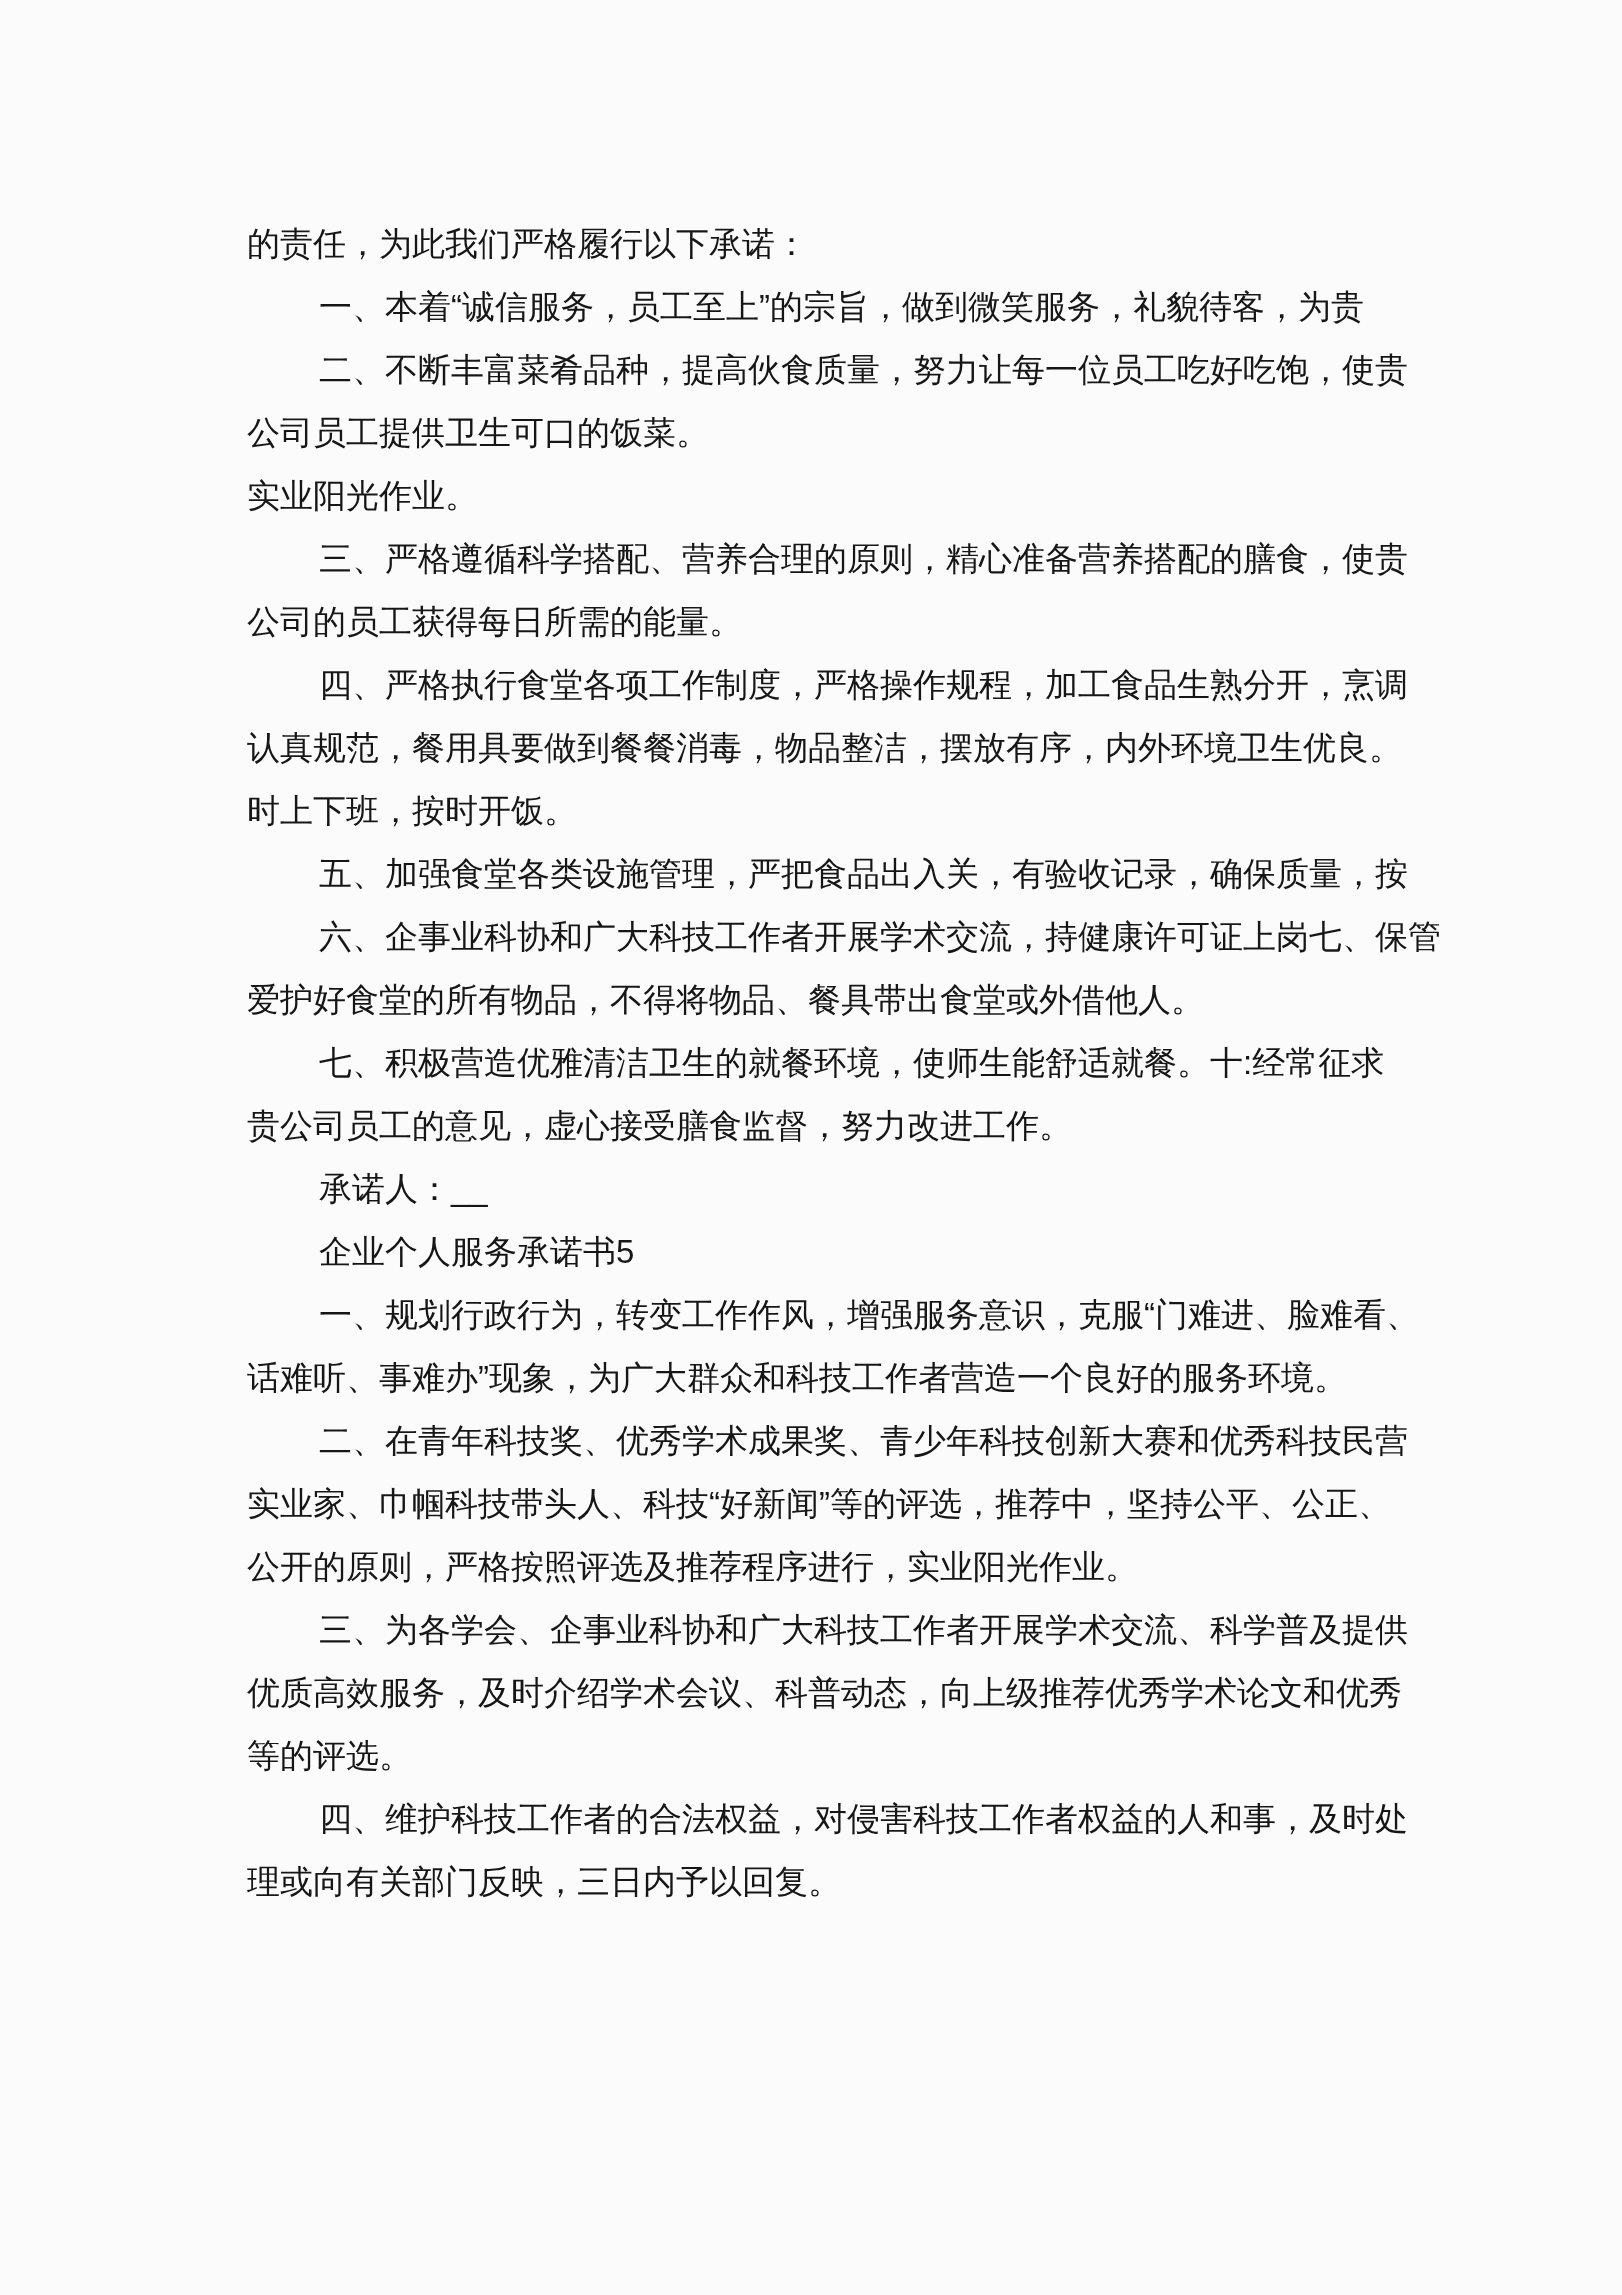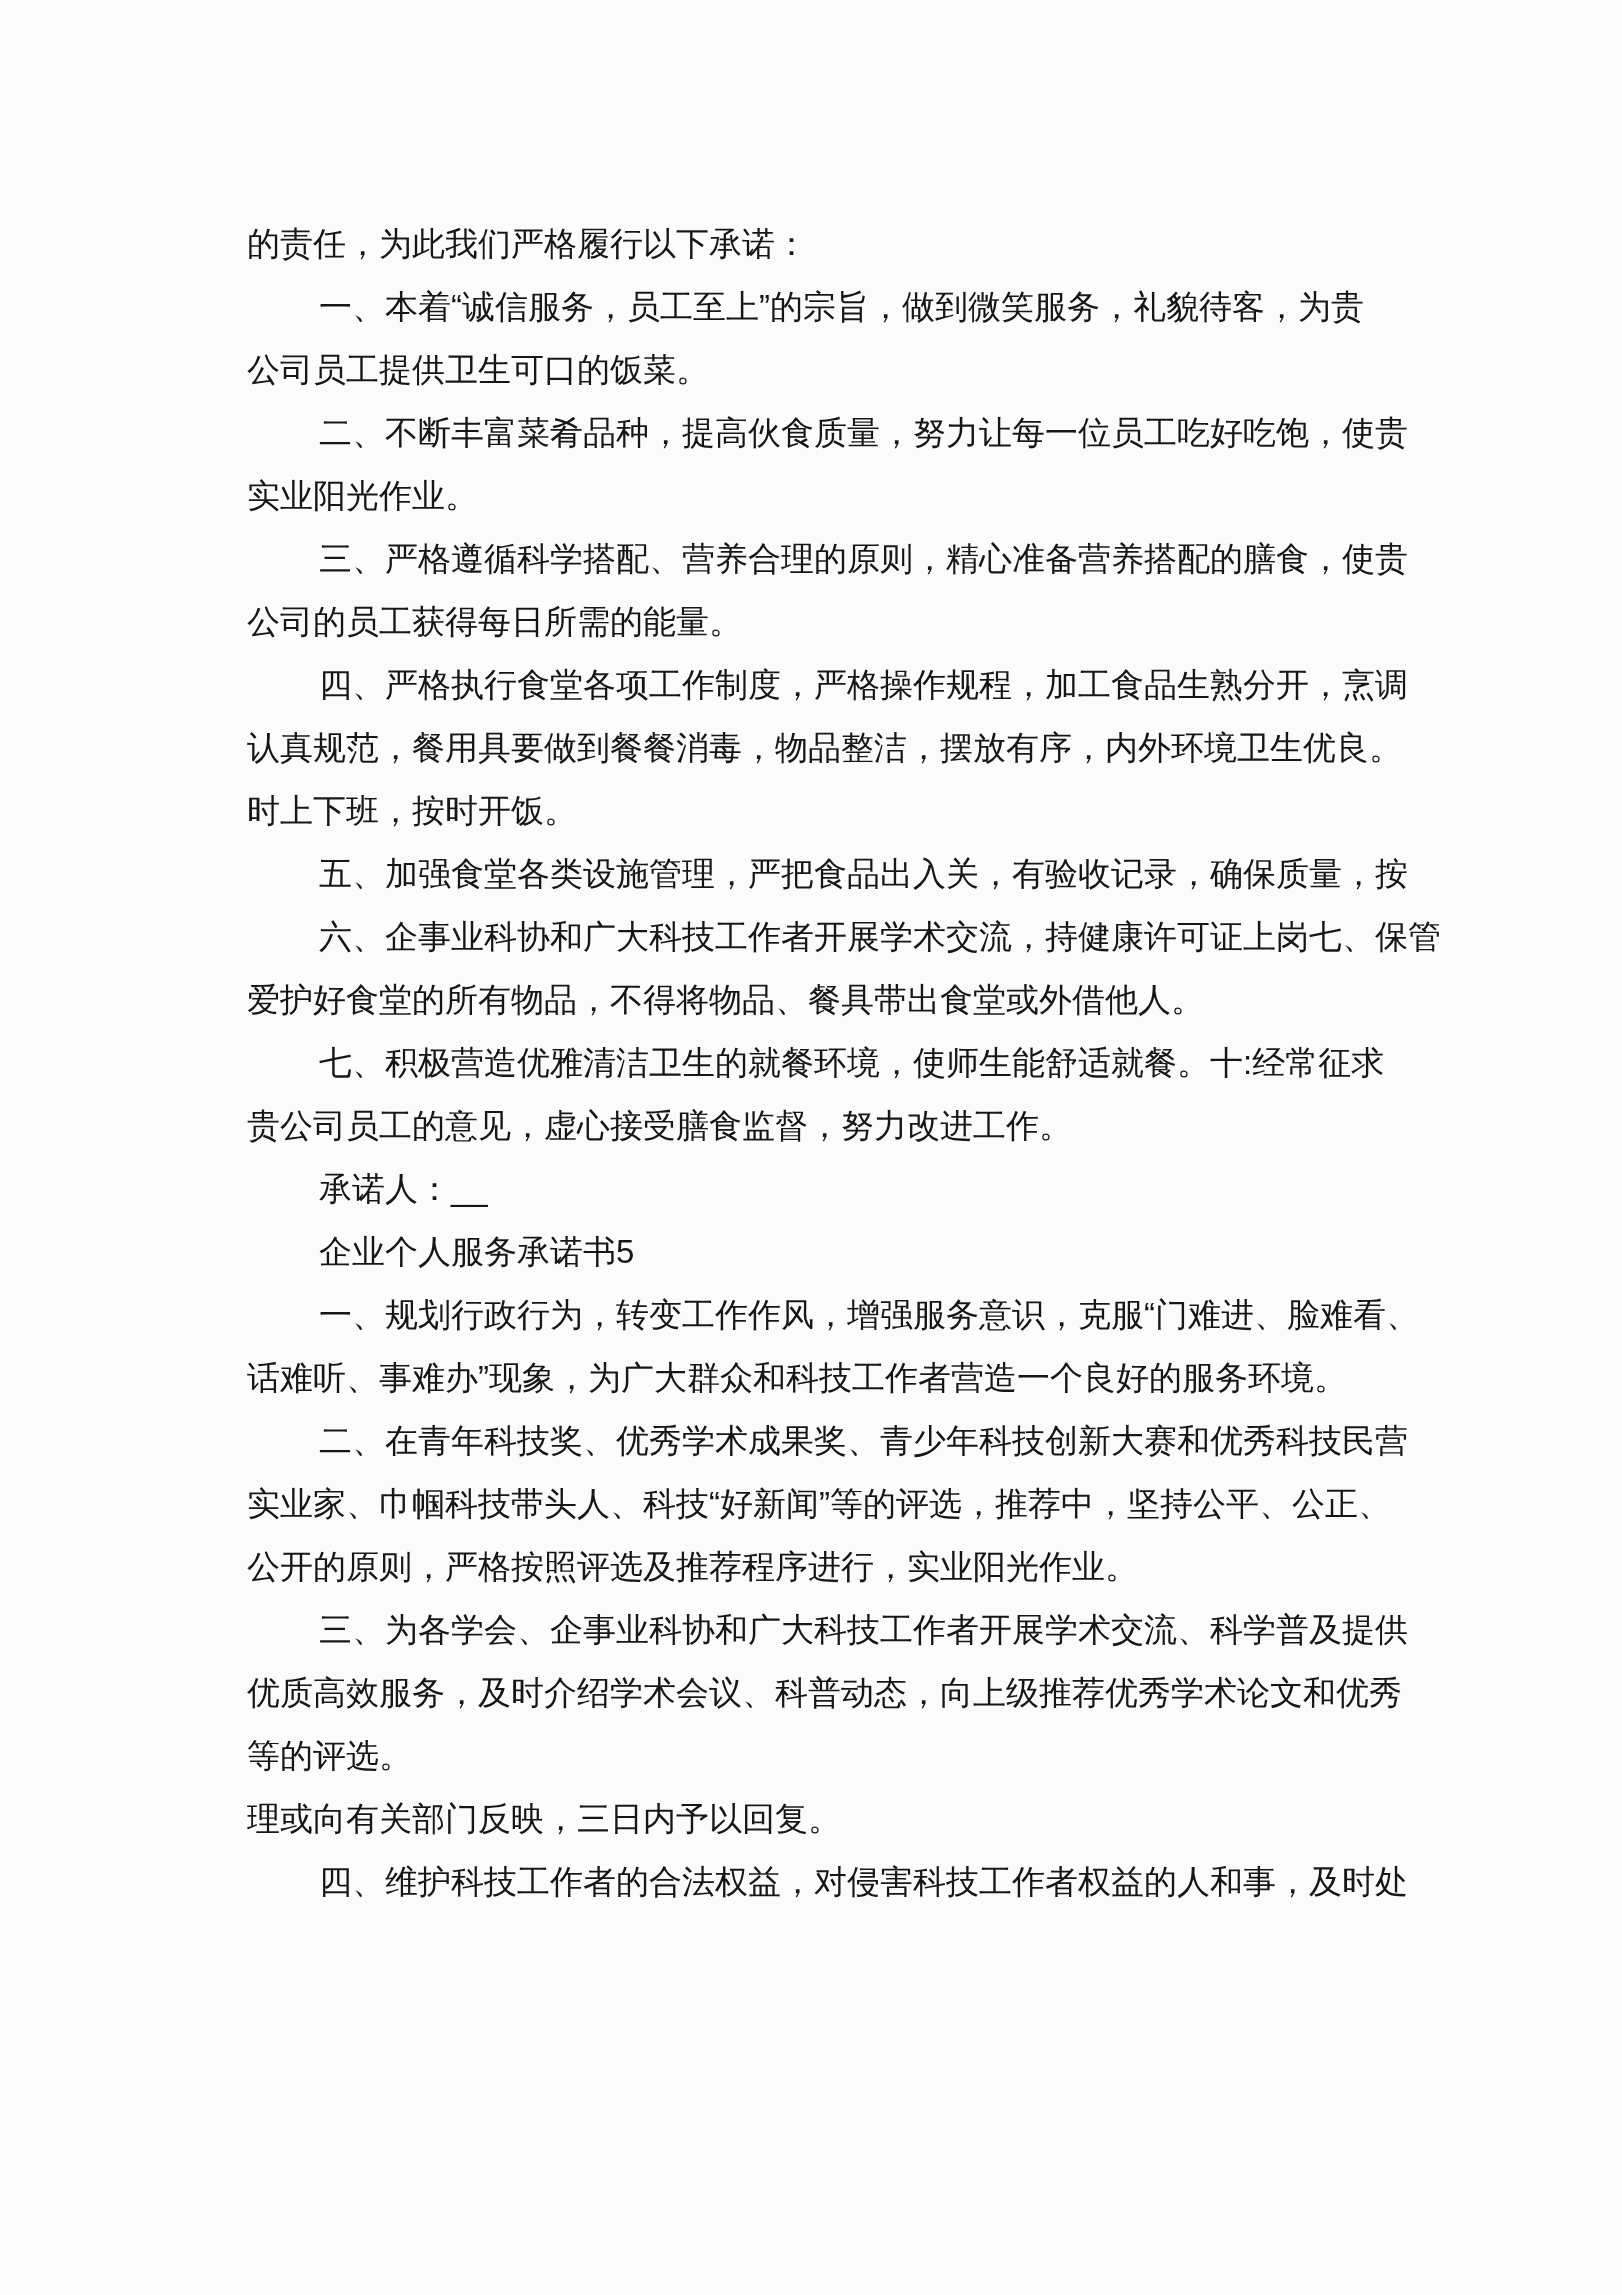--- a/index.html
+++ b/index.html
@@ -33,22 +33,22 @@
     padding-left: 72px;
   }
 </style>
 </head>
 <body style="background: rgb(251, 251, 251);">
 
 <div class="page">
   <div class="content" id="lines-container" style="color: rgb(22, 22, 22);">
       <div class="line">的责任，为此我们严格履行以下承诺：</div>
       <div class="line indent">一、本着“诚信服务，员工至上”的宗旨，做到微笑服务，礼貌待客，为贵</div>
+      <div class="line indent">二、不断丰富菜肴品种，提高伙食质量，努力让每一位员工吃好吃饱，使贵</div>
       <div class="line">公司员工提供卫生可口的饭菜。</div>
-      <div class="line indent">二、不断丰富菜肴品种，提高伙食质量，努力让每一位员工吃好吃饱，使贵</div>
       <div class="line">实业阳光作业。</div>
       <div class="line indent">三、严格遵循科学搭配、营养合理的原则，精心准备营养搭配的膳食，使贵</div>
       <div class="line">公司的员工获得每日所需的能量。</div>
       <div class="line indent">四、严格执行食堂各项工作制度，严格操作规程，加工食品生熟分开，烹调</div>
       <div class="line">认真规范，餐用具要做到餐餐消毒，物品整洁，摆放有序，内外环境卫生优良。</div>
       <div class="line">时上下班，按时开饭。</div>
       <div class="line indent">五、加强食堂各类设施管理，严把食品出入关，有验收记录，确保质量，按</div>
       <div class="line indent">六、企事业科协和广大科技工作者开展学术交流，持健康许可证上岗七、保管</div>
       <div class="line">爱护好食堂的所有物品，不得将物品、餐具带出食堂或外借他人。</div>
       <div class="line indent">七、积极营造优雅清洁卫生的就餐环境，使师生能舒适就餐。十:经常征求</div>
@@ -56,17 +56,17 @@
       <div class="line indent">承诺人：__</div>
       <div class="line indent">企业个人服务承诺书5</div>
       <div class="line indent">一、规划行政行为，转变工作作风，增强服务意识，克服“门难进、脸难看、</div>
       <div class="line">话难听、事难办”现象，为广大群众和科技工作者营造一个良好的服务环境。</div>
       <div class="line indent">二、在青年科技奖、优秀学术成果奖、青少年科技创新大赛和优秀科技民营</div>
       <div class="line">实业家、巾帼科技带头人、科技“好新闻”等的评选，推荐中，坚持公平、公正、</div>
       <div class="line">公开的原则，严格按照评选及推荐程序进行，实业阳光作业。</div>
       <div class="line indent">三、为各学会、企事业科协和广大科技工作者开展学术交流、科学普及提供</div>
       <div class="line">优质高效服务，及时介绍学术会议、科普动态，向上级推荐优秀学术论文和优秀</div>
       <div class="line">等的评选。</div>
+      <div class="line indent">四、维护科技工作者的合法权益，对侵害科技工作者权益的人和事，及时处</div>
       <div class="line">理或向有关部门反映，三日内予以回复。</div>
-      <div class="line indent">四、维护科技工作者的合法权益，对侵害科技工作者权益的人和事，及时处</div>
     </div>
 </div>
 
 
 </body></html>

